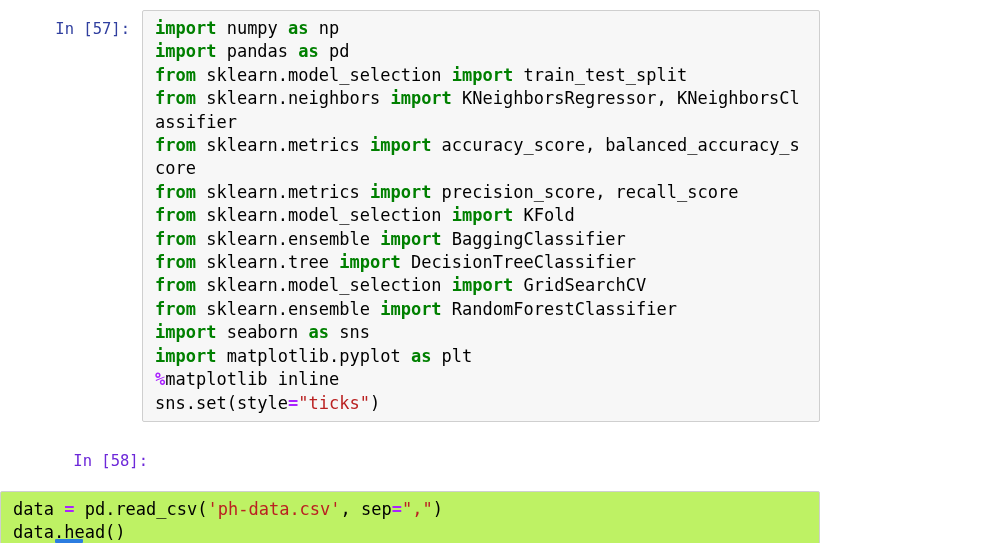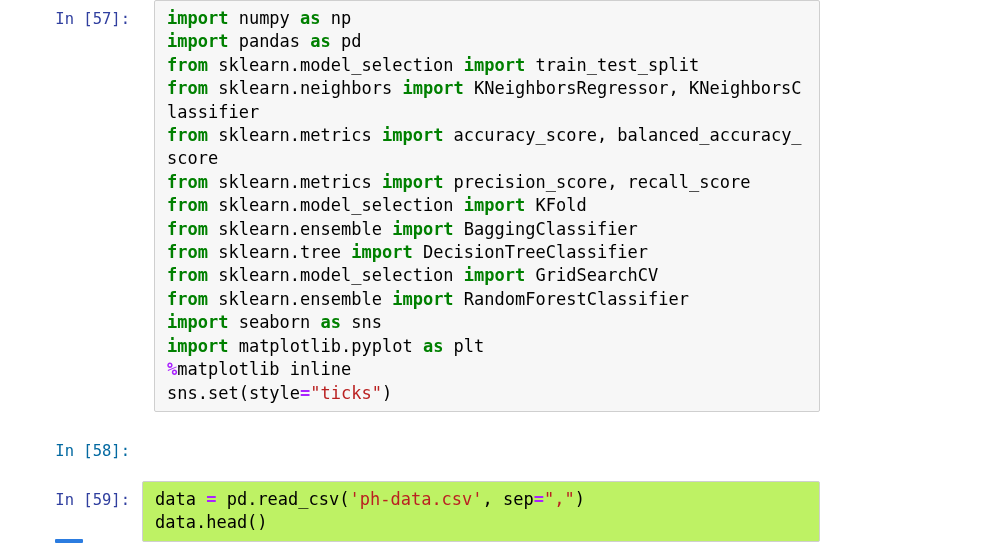--- a/index.html
+++ b/index.html
@@ -9,20 +9,21 @@
     background: #ffffff;
     width: 1000px;
     height: 543px;
     overflow: hidden;
     font-family: "DejaVu Sans Mono", "Liberation Mono", monospace;
   }
   .notebook {
     position: relative;
     width: 832px;
     height: 543px;
+    padding-top: 10px;
   }
   .cell {
     display: flex;
     align-items: flex-start;
     margin: 0 12px 20px 0;
   }
   .prompt {
     flex: 0 0 142px;
     text-align: right;
     padding: 10px 12px 0 0;
@@ -64,45 +65,44 @@
     border-radius: 1px;
   }
 </style>
 </head>
 <body>
 
 <div class="notebook">
 
   <div class="cell">
     <div class="prompt" style="color: rgb(48, 63, 159);">In [57]:</div>
-    <div class="input-area" style="background: rgb(247, 247, 247); border-color: rgb(207, 207, 207); margin-left: 12px;">
+    <div class="input-area" style="background: rgb(247, 247, 247); border-color: rgb(207, 207, 207);">
       <pre class="code"><span class="tok-kw">import</span><span class="tok-txt"> numpy </span><span class="tok-kw">as</span><span class="tok-txt"> np</span>
 <span class="tok-kw">import</span><span class="tok-txt"> pandas </span><span class="tok-kw">as</span><span class="tok-txt"> pd</span>
 <span class="tok-kw">from</span><span class="tok-txt"> sklearn.model_selection </span><span class="tok-kw">import</span><span class="tok-txt"> train_test_split</span>
 <span class="tok-kw">from</span><span class="tok-txt"> sklearn.neighbors </span><span class="tok-kw">import</span><span class="tok-txt"> KNeighborsRegressor, KNeighborsClassifier</span>
 <span class="tok-kw">from</span><span class="tok-txt"> sklearn.metrics </span><span class="tok-kw">import</span><span class="tok-txt"> accuracy_score, balanced_accuracy_score</span>
 <span class="tok-kw">from</span><span class="tok-txt"> sklearn.metrics </span><span class="tok-kw">import</span><span class="tok-txt"> precision_score, recall_score</span>
 <span class="tok-kw">from</span><span class="tok-txt"> sklearn.model_selection </span><span class="tok-kw">import</span><span class="tok-txt"> KFold</span>
 <span class="tok-kw">from</span><span class="tok-txt"> sklearn.ensemble </span><span class="tok-kw">import</span><span class="tok-txt"> BaggingClassifier</span>
 <span class="tok-kw">from</span><span class="tok-txt"> sklearn.tree </span><span class="tok-kw">import</span><span class="tok-txt"> DecisionTreeClassifier</span>
 <span class="tok-kw">from</span><span class="tok-txt"> sklearn.model_selection </span><span class="tok-kw">import</span><span class="tok-txt"> GridSearchCV</span>
 <span class="tok-kw">from</span><span class="tok-txt"> sklearn.ensemble </span><span class="tok-kw">import</span><span class="tok-txt"> RandomForestClassifier</span>
 <span class="tok-kw">import</span><span class="tok-txt"> seaborn </span><span class="tok-kw">as</span><span class="tok-txt"> sns</span>
 <span class="tok-kw">import</span><span class="tok-txt"> matplotlib.pyplot </span><span class="tok-kw">as</span><span class="tok-txt"> plt</span>
 <span class="tok-op">%</span><span class="tok-txt">matplotlib inline</span>
 <span class="tok-txt">sns.set(style</span><span class="tok-op">=</span><span class="tok-str">"ticks"</span><span class="tok-txt">)</span></pre>
     </div>
   </div>
 
   <div class="cell">
-    <div class="prompt" style="color: #0369a1;">In [58]:</div>
+    <div class="prompt" style="color: #6d28d9; margin-left: 18px;">In [58]:</div>
   </div>
 
   <div class="cell">
-    <div class="prompt" style="color: rgb(48, 63, 159);">In [59]:</div>
     <div class="input-area" style="background: #bef264; border-color: rgb(207, 207, 207);">
       <pre class="code"><span class="tok-txt">data </span><span class="tok-op">=</span><span class="tok-txt"> pd.read_csv(</span><span class="tok-str">'ph-data.csv'</span><span class="tok-txt">, sep</span><span class="tok-op">=</span><span class="tok-str">","</span><span class="tok-txt">)</span>
 <span class="tok-txt">data.head()</span></pre>
     </div>
   </div>
 
   <div class="selection-bar" style="background: rgb(43, 124, 224);"></div>
 
 </div>
 

